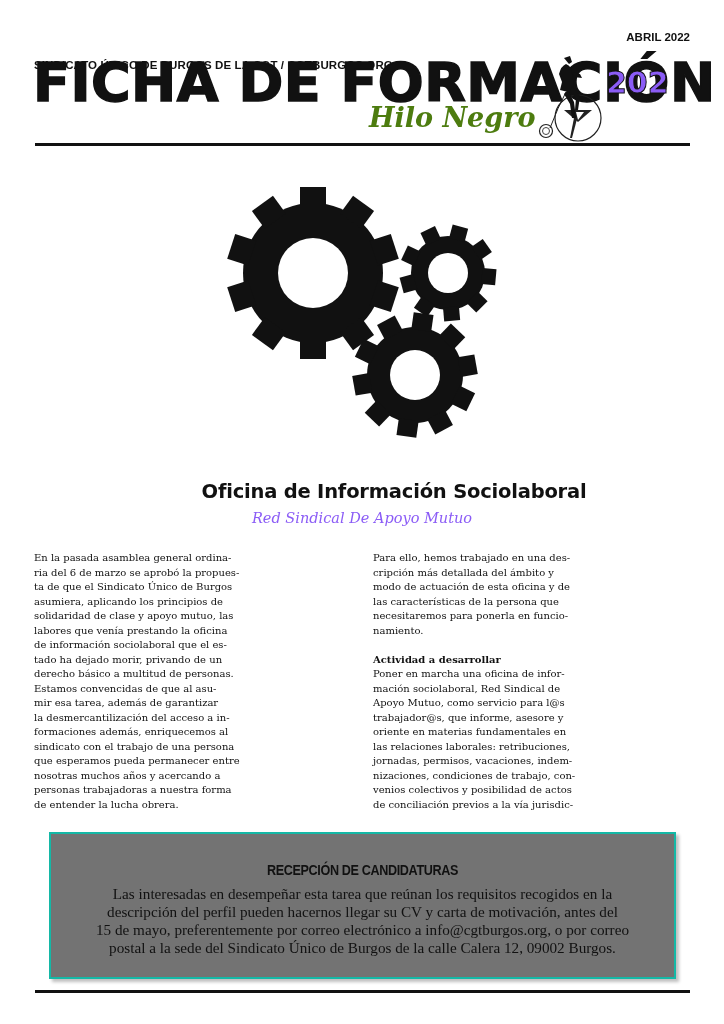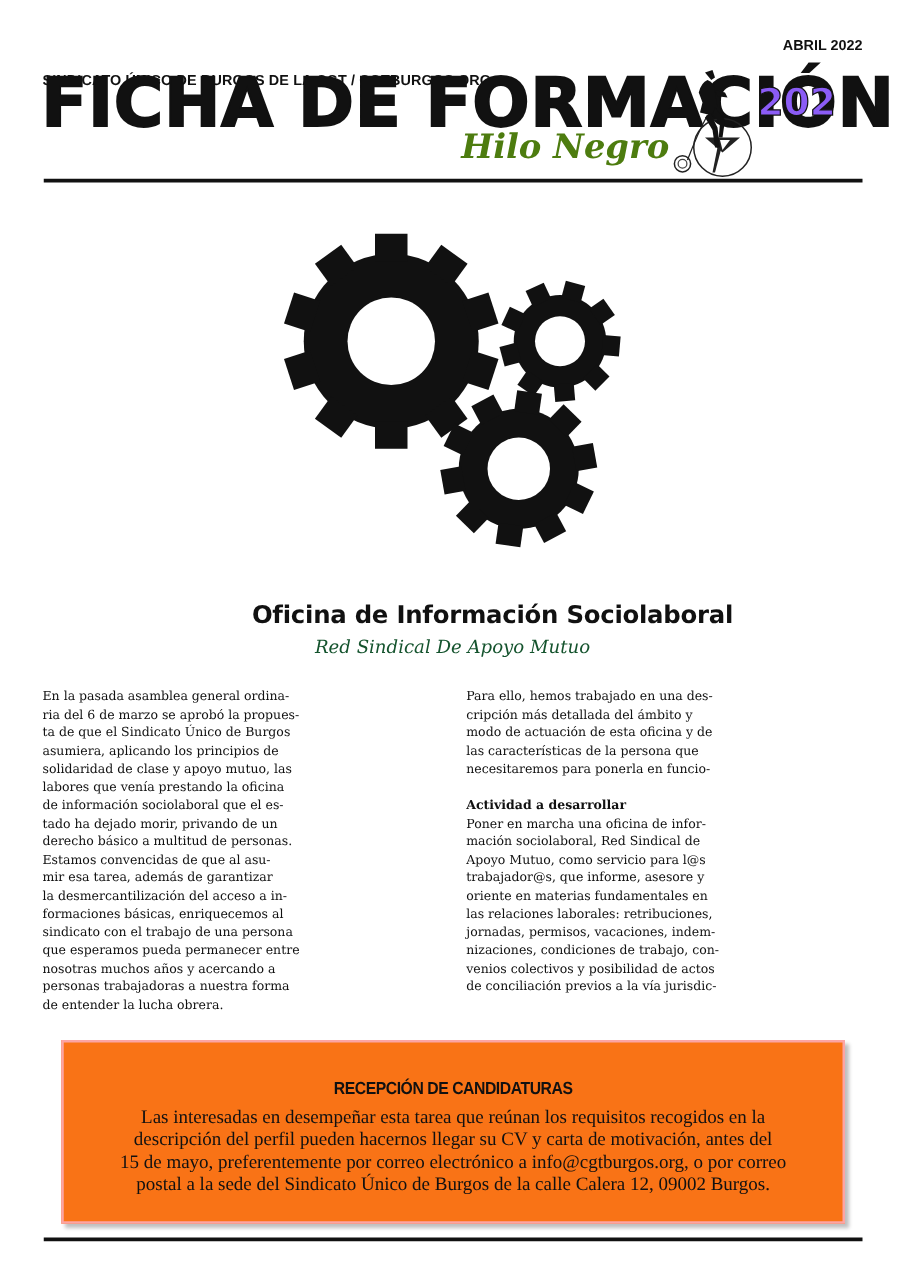--- a/index.html
+++ b/index.html
@@ -7,28 +7,28 @@
   .abs { position: absolute; }
   .topline { left: 34px; top: 31px; font-family: "Liberation Sans", sans-serif; font-weight: bold; font-size: 11.5px; letter-spacing: 0.1px; color: #111; white-space: nowrap; margin-top: 28px; }
   .date { right: 34px; top: 31px; font-family: "Liberation Sans", sans-serif; font-weight: bold; font-size: 11.5px; color: #111; white-space: nowrap; }
   .title { left: 33px; top: 55px; font-family: "DejaVu Sans", sans-serif; font-weight: bold; font-size: 54px; letter-spacing: 0.5px; line-height: 56px; transform: scaleX(1.0); transform-origin: left; white-space: nowrap; color: #111; -webkit-text-stroke: 1.5px #111; }
   .issue { left: 606px; top: 55px; font-family: "DejaVu Sans", sans-serif; font-weight: bold; font-size: 30px; line-height: 56px; white-space: nowrap; color: #8b5cf6; -webkit-text-stroke: 1px #111; }
   .subtitle { left: 369px; top: 100px; font-family: "DejaVu Serif", serif; font-weight: bold; font-style: italic; font-size: 27px; line-height: 36px; white-space: nowrap; color: #4d7c0f; }
   .logo { left: 528px; top: 52px; width: 76px; height: 92px; }
   .rule-top { left: 35px; top: 143px; width: 655px; height: 3px; background: #111; }
   .gears { left: 220px; top: 185px; width: 290px; height: 260px; }
   .art-title { left: 0; width: 724px; top: 480px; text-align: center; font-family: "DejaVu Sans", sans-serif; font-weight: bold; font-size: 19.5px; color: #111; letter-spacing: -0.2px; margin-left: 32px; }
-  .art-sub { left: 0; width: 724px; top: 510px; text-align: center; font-family: "DejaVu Serif", serif; font-style: italic; font-size: 14.5px; color: #14532d; }
+  .art-sub { left: 0; width: 724px; top: 510px; text-align: center; font-family: "DejaVu Serif", serif; font-style: italic; font-size: 14.5px; color: #8b5cf6; }
   .col { top: 551px; width: 322px; font-family: "DejaVu Serif", serif; font-size: 10px; line-height: 14.5px; color: #111; }
   .col .line { display: block; white-space: nowrap; }
   .col-left { left: 34px; }
   .col-right { left: 373px; width: 322px; }
   .gap { height: 14.5px; }
   .subhead { font-weight: bold; display: block; white-space: nowrap; }
-  .box { left: 49px; top: 832px; width: 623px; height: 143px; border: 2px solid #fca5a5; box-shadow: 3px 3px 3px rgba(0,0,0,0.25); background: #f97316; }
+  .box { left: 49px; top: 832px; width: 623px; height: 143px; border: 2px solid #14b8a6; box-shadow: 3px 3px 3px rgba(0,0,0,0.25); background: #737373; }
   .box-title { position: absolute; left: 0; width: 100%; top: 28px; text-align: center; font-family: "Liberation Sans", sans-serif; font-weight: bold; font-size: 14px; letter-spacing: -0.4px; transform: scaleX(0.9); color: #111; }
   .box-body { position: absolute; left: 10px; right: 10px; top: 51px; text-align: center; font-family: "Liberation Serif", serif; font-size: 15.2px; line-height: 18px; color: #111; }
   .box-body .line { display: block; white-space: nowrap; }
   .rule-bottom { left: 35px; top: 990px; width: 655px; height: 3px; background: #111; }
 </style>
 </head>
 <body>
 
 <div class="abs topline">SINDICATO ÚNICO DE BURGOS DE LA CGT / CGTBURGOS.ORG</div>
 <div class="abs date">ABRIL 2022</div>
@@ -121,34 +121,35 @@
   <span class="line">ta de que el Sindicato Único de Burgos</span>
   <span class="line">asumiera, aplicando los principios de</span>
   <span class="line">solidaridad de clase y apoyo mutuo, las</span>
   <span class="line">labores que venía prestando la oficina</span>
   <span class="line">de información sociolaboral que el es-</span>
   <span class="line">tado ha dejado morir, privando de un</span>
   <span class="line">derecho básico a multitud de personas.</span>
   <span class="line">Estamos convencidas de que al asu-</span>
   <span class="line">mir esa tarea, además de garantizar</span>
   <span class="line">la desmercantilización del acceso a in-</span>
-  <span class="line">formaciones básicas, enriquecemos al</span>
+  <span class="line">formaciones además, enriquecemos al</span>
   <span class="line">sindicato con el trabajo de una persona</span>
   <span class="line">que esperamos pueda permanecer entre</span>
   <span class="line">nosotras muchos años y acercando a</span>
   <span class="line">personas trabajadoras a nuestra forma</span>
   <span class="line">de entender la lucha obrera.</span>
 </div>
 
 <div class="abs col col-right">
   <span class="line">Para ello, hemos trabajado en una des-</span>
   <span class="line">cripción más detallada del ámbito y</span>
   <span class="line">modo de actuación de esta oficina y de</span>
   <span class="line">las características de la persona que</span>
   <span class="line">necesitaremos para ponerla en funcio-</span>
+  <span class="line">namiento.</span>
   <div class="gap"></div>
   <span class="subhead">Actividad a desarrollar</span>
   <span class="line">Poner en marcha una oficina de infor-</span>
   <span class="line">mación sociolaboral, Red Sindical de</span>
   <span class="line">Apoyo Mutuo, como servicio para l@s</span>
   <span class="line">trabajador@s, que informe, asesore y</span>
   <span class="line">oriente en materias fundamentales en</span>
   <span class="line">las relaciones laborales: retribuciones,</span>
   <span class="line">jornadas, permisos, vacaciones, indem-</span>
   <span class="line">nizaciones, condiciones de trabajo, con-</span>

